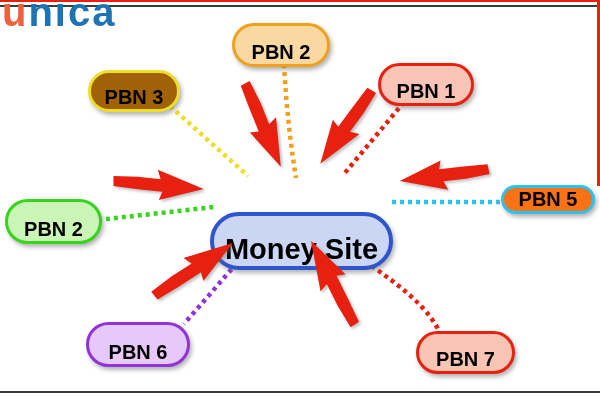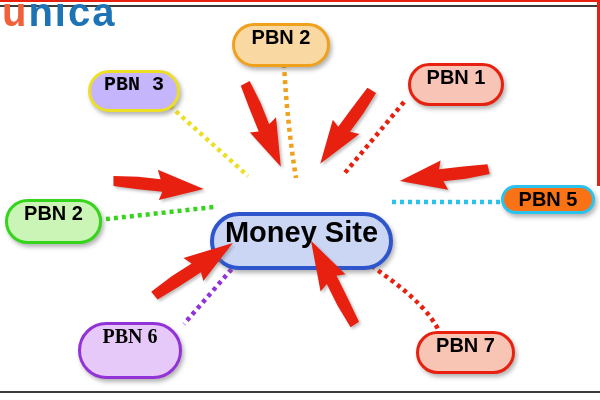--- a/index.html
+++ b/index.html
@@ -12,21 +12,21 @@
   .bottom-gray{left:0;top:391px;width:600px;height:2px;}
   .right-red{top:0;left:597px;width:3px;height:186px;}
 
   .logo{position:absolute;left:2px;top:-8px;font-size:40px;font-weight:bold;
     letter-spacing:2px;line-height:1;white-space:nowrap;}
 
   svg.layer{position:absolute;left:0;top:0;width:600px;height:400px;pointer-events:none;}
   .conn{fill:none;stroke-width:4.5;stroke-dasharray:4 4;stroke-linecap:butt;}
   .arrow-layer{filter:drop-shadow(2px 2px 1.5px rgba(110,110,110,0.45));}
 
-  .pill{position:absolute;display:flex;align-items:flex-start;justify-content:center;
+  .pill{position:absolute;display:flex;align-items:flex-end;justify-content:center;
     border-style:solid;border-width:3.5px;border-radius:999px;
     box-shadow:2px 3px 4px rgba(105,105,105,0.5);box-sizing:border-box;}
   .pill-label{font-weight:bold;color:#000;font-size:20px;white-space:nowrap;}
   .money{border-width:4.5px;margin-top:36px;}
   .money-label{font-size:29px;}
 </style>
 </head>
 <body>
 
 <div id="stage">
@@ -43,41 +43,41 @@
     <path class="conn" d="M98,220 L214,207" stroke="#35D51C"></path>
     <path class="conn" d="M392,202 L504,202" stroke="#29C3EE"></path>
     <path class="conn" d="M263,233 L184,324" stroke="#9133D6"></path>
     <path class="conn" d="M326,233 C368,266 422,294 440,333" stroke="#E8200F"></path>
   </svg>
 
   <div class="pill money" style="left: 210px; top: 176px; width: 183px; height: 58px; background: rgb(203, 214, 244); border-color: rgb(46, 85, 203);">
     <span class="pill-label money-label">Money Site</span>
   </div>
 
-  <div class="pill" style="left: 408px; top: 63px; width: 96px; height: 43px; background: rgb(247, 196, 182); border-color: rgb(232, 32, 15);">
+  <div class="pill" style="left: 378px; top: 63px; width: 96px; height: 43px; background: rgb(247, 196, 182); border-color: rgb(232, 32, 15);">
     <span class="pill-label">PBN 1</span>
   </div>
 
   <div class="pill" style="left: 232px; top: 23px; width: 98px; height: 44px; background: rgb(249, 216, 162); border-color: rgb(240, 161, 28);">
     <span class="pill-label">PBN 2</span>
   </div>
 
-  <div class="pill" style="left: 88px; top: 70px; width: 92px; height: 42px; background: #c4b5fd; border-color: rgb(237, 222, 38); font-family: Liberation Mono, monospace;">
+  <div class="pill" style="left: 88px; top: 70px; width: 92px; height: 42px; background: #a16207; border-color: rgb(237, 222, 38);">
     <span class="pill-label">PBN 3</span>
   </div>
 
   <div class="pill" style="left: 5px; top: 199px; width: 97px; height: 45px; background: rgb(203, 244, 183); border-color: rgb(53, 213, 28);">
     <span class="pill-label">PBN 2</span>
   </div>
 
   <div class="pill" style="left: 501px; top: 185px; width: 94px; height: 29px; background: #f97316; border-color: rgb(41, 195, 238);">
     <span class="pill-label">PBN 5</span>
   </div>
 
-  <div class="pill" style="left: 78px; top: 322px; width: 104px; height: 57px; background: rgb(230, 200, 249); border-color: rgb(145, 51, 214); font-family: Liberation Serif, serif;">
+  <div class="pill" style="left: 86px; top: 322px; width: 104px; height: 45px; background: rgb(230, 200, 249); border-color: rgb(145, 51, 214);">
     <span class="pill-label">PBN 6</span>
   </div>
 
   <div class="pill" style="left: 416px; top: 331px; width: 99px; height: 43px; background: rgb(248, 197, 180); border-color: rgb(232, 32, 15);">
     <span class="pill-label">PBN 7</span>
   </div>
 
   <svg class="layer arrow-layer" viewBox="0 0 600 400">
     <defs>
       <polygon id="arrowShape" points="0,-5 27,-6.5 52,-6 48,-15 100,0 52,15 55,6.5 28,6 1,5"></polygon>

